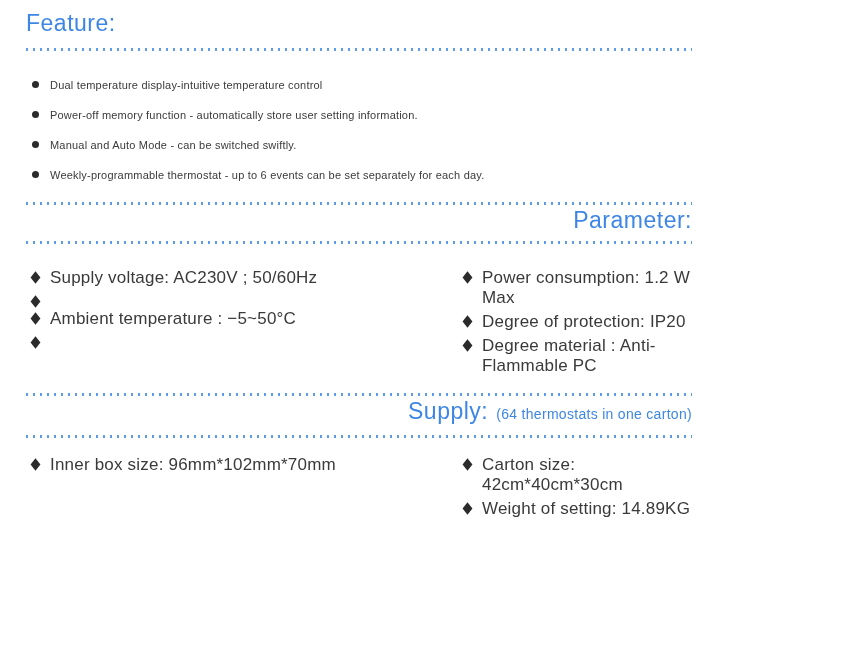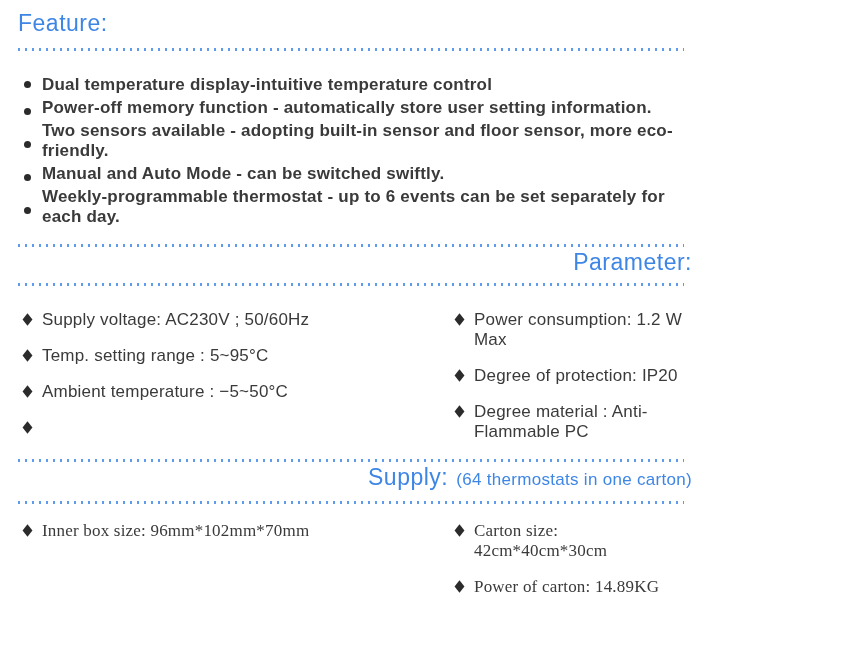--- a/index.html
+++ b/index.html
@@ -8,75 +8,74 @@
     height: 650px;
     background: #ffffff;
     font-family: "Liberation Sans", "DejaVu Sans", sans-serif;
     color: #3a3a3a;
     overflow: hidden;
   }
   .page {
     box-sizing: border-box;
     width: 692px;
     height: 650px;
-    padding: 8px 0 0 18px;
+    padding: 8px 0 0 26px;
   }
   h2.heading {
     margin: 0;
     font-size: 23px;
     line-height: 30px;
     font-weight: 400;
     letter-spacing: 0.5px;
     color: #3e86e6;
   }
   h2.heading .sub {
-    font-size: 17px;
+    font-size: 14px;
     letter-spacing: 0.3px;
     margin-left: 8px;
   }
   .dotline {
     height: 3px;
     width: 666px;
     background: repeating-linear-gradient(to right, #5f9bea 0 2px, transparent 2px 7px);
   }
   .dotline.under-feature { margin-top: 10px; }
   .dotline.under-heading { margin-top: 6px; }
   .dotline.between { margin-top: 17px; }
   ul.features {
     list-style: none;
     margin: 24px 0 0 0;
     padding: 0;
   }
   ul.features li {
     display: flex;
     align-items: flex-start;
     padding-left: 5px;
-    font-size: 17px;
+    font-size: 11px;
     line-height: 20px;
     letter-spacing: 0.2px;
-    font-weight: bold;
   }
-  ul.features li + li { margin-top: 3px; align-items: center; }
+  ul.features li + li { margin-top: 10px; }
   .dot {
     flex: none;
     width: 7px;
     height: 7px;
     border-radius: 50%;
     background: #2b2b2b;
     margin: 6px 11px 0 1px;
   }
   .cols {
     display: flex;
     margin-top: 24px;
   }
-  .cols.pkg { margin-top: 17px; font-family: Liberation Serif, serif; }
+  .cols.pkg { margin-top: 17px; }
   .col {
     display: flex;
     flex-direction: column;
-    row-gap: 16px;
+    row-gap: 4px;
   }
   .col.left { width: 432px; flex: none; }
   .spec-row {
     display: flex;
     align-items: flex-start;
     padding-left: 4px;
     font-size: 17px;
     line-height: 20px;
     letter-spacing: 0.2px;
   }
@@ -102,24 +101,20 @@
       <li>
         <span class="dot"></span>
         <span>Dual temperature display-intuitive temperature control</span>
       </li>
       <li>
         <span class="dot"></span>
         <span>Power-off memory function - automatically store user setting information.</span>
       </li>
       <li>
         <span class="dot"></span>
-        <span>Two sensors available - adopting built-in sensor and floor sensor, more eco-friendly.</span>
-      </li>
-      <li>
-        <span class="dot"></span>
         <span>Manual and Auto Mode - can be switched swiftly.</span>
       </li>
       <li>
         <span class="dot"></span>
         <span>Weekly-programmable thermostat - up to 6 events can be set separately for each day.</span>
       </li>
     </ul>
     <div class="dotline between"></div>
   </section>
 
@@ -127,21 +122,20 @@
     <h2 class="heading mt-parameter">Parameter:</h2>
     <div class="dotline under-heading"></div>
     <div class="cols">
       <div class="col left">
         <div class="spec-row">
           <span class="diamond"></span>
           <span>Supply voltage: AC230V ; 50/60Hz</span>
         </div>
         <div class="spec-row">
           <span class="diamond"></span>
-          <span>Temp. setting range : 5~95°C</span>
         </div>
         <div class="spec-row">
           <span class="diamond"></span>
           <span>Ambient temperature : −5~50°C</span>
         </div>
         <div class="spec-row">
           <span class="diamond"></span>
         </div>
       </div>
       <div class="col">
@@ -172,19 +166,19 @@
           <span>Inner box size: 96mm*102mm*70mm</span>
         </div>
       </div>
       <div class="col">
         <div class="spec-row">
           <span class="diamond"></span>
           <span>Carton size: 42cm*40cm*30cm</span>
         </div>
         <div class="spec-row">
           <span class="diamond"></span>
-          <span>Power of carton: 14.89KG</span>
+          <span>Weight of setting: 14.89KG</span>
         </div>
       </div>
     </div>
   </section>
 
 </div>
 
 </body></html>

